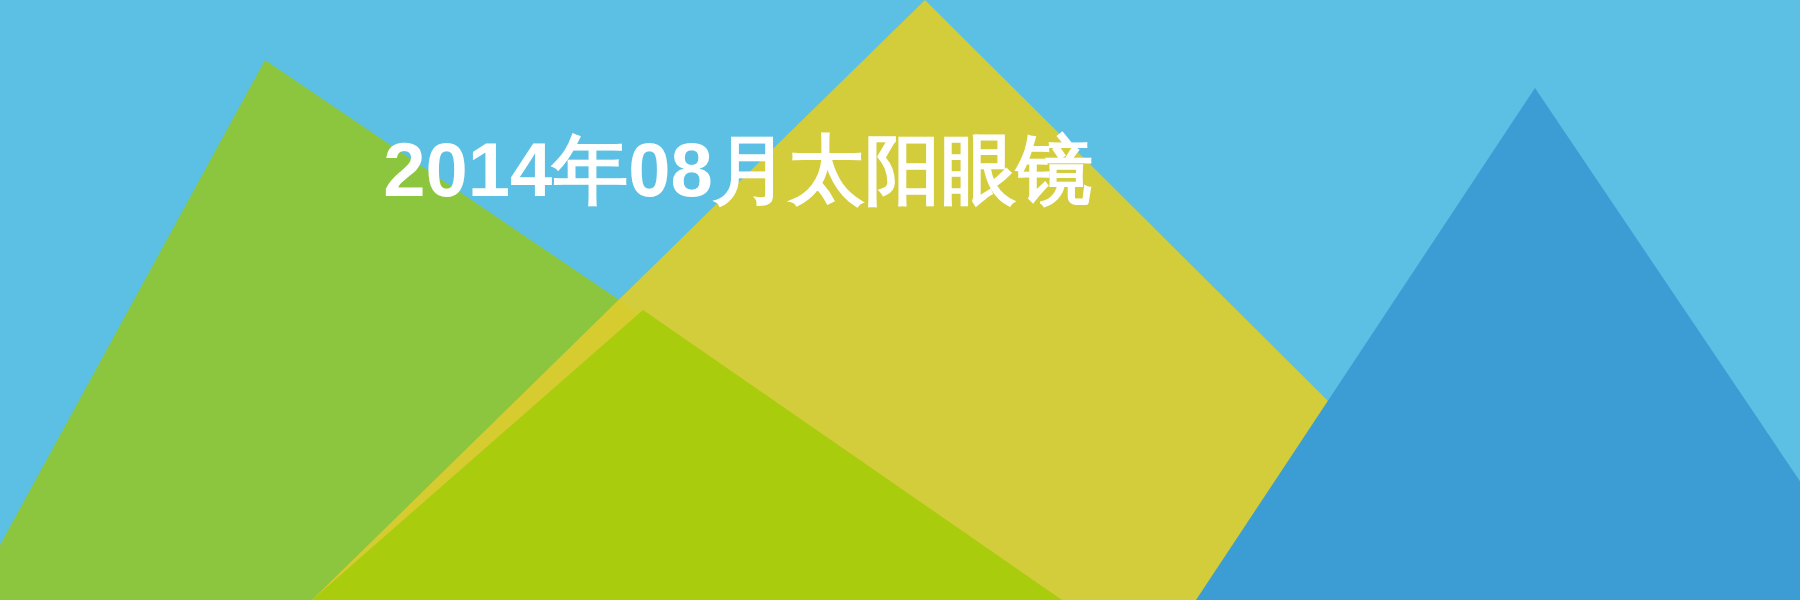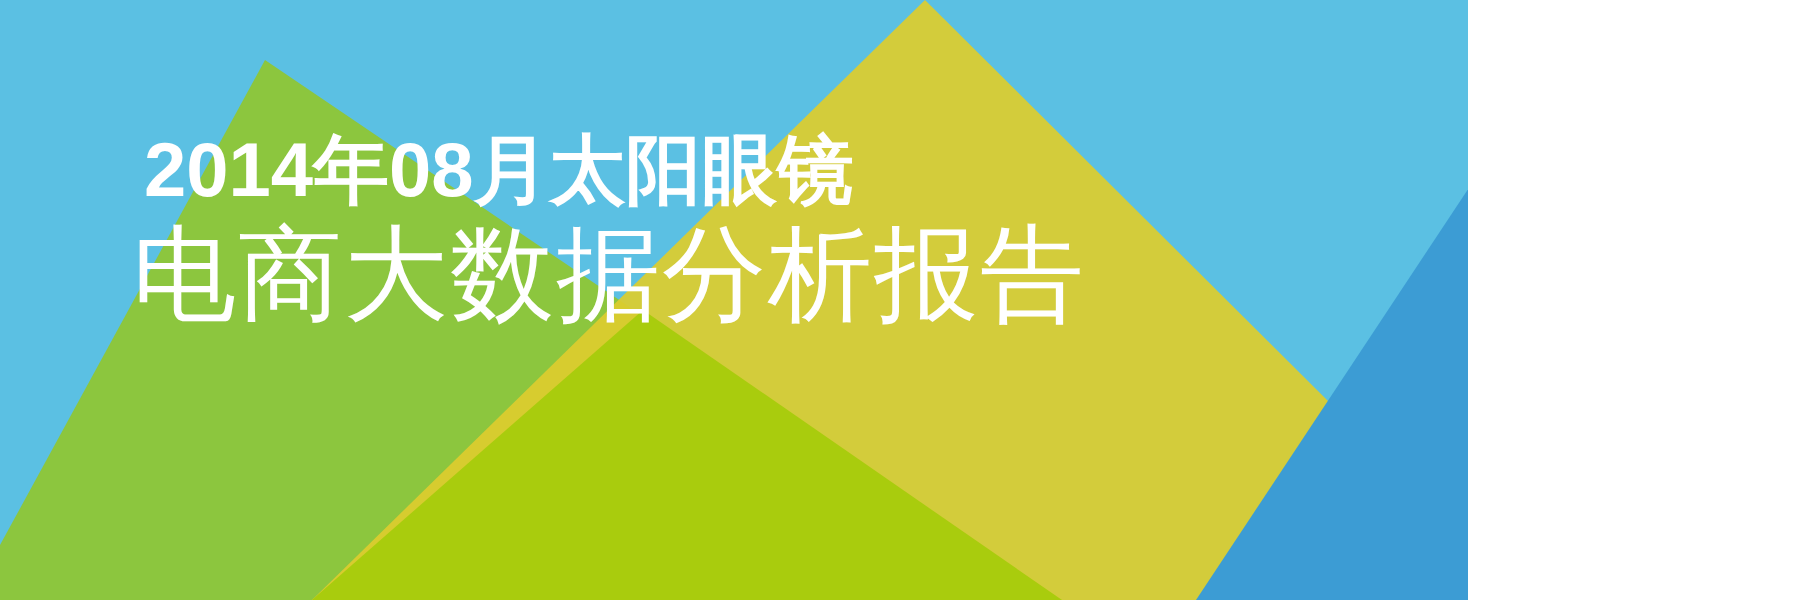--- a/index.html
+++ b/index.html
@@ -8,24 +8,25 @@
     padding: 0;
     background: #ffffff;
   }
   body {
     font-family: "Liberation Sans", "DejaVu Sans", sans-serif;
   }
 
   
   #banner {
     position: relative;
-    width: 1468px;
+    width: 1800px;
     height: 600px;
     overflow: hidden;
     background: #0f766e;
+    text-align: center;
   }
 
   
   #mountains {
     position: absolute;
     inset: 0;
     width: 1800px;
     height: 600px;
     display: block;
   }
@@ -73,16 +74,15 @@
 
     <polygon points="925,0 312,600 1528,600" fill="#DDCC2E" fill-opacity="0.93"></polygon>
 
     <polygon points="643,310 312,600 1062,600" fill="#A9CC0D" fill-opacity="1"></polygon>
 
     <polygon points="1535,88 1196,600 1880,600" fill="#3C9CD4" fill-opacity="1"></polygon>
   </svg>
 
   <div id="title-block">
     <div class="title-line" id="title-line-1">2014年08月太阳眼镜</div>
-    <div class="title-line" id="title-line-2">电商大数据分析报告</div>
   </div>
 
 </div>
 
 </body></html>

